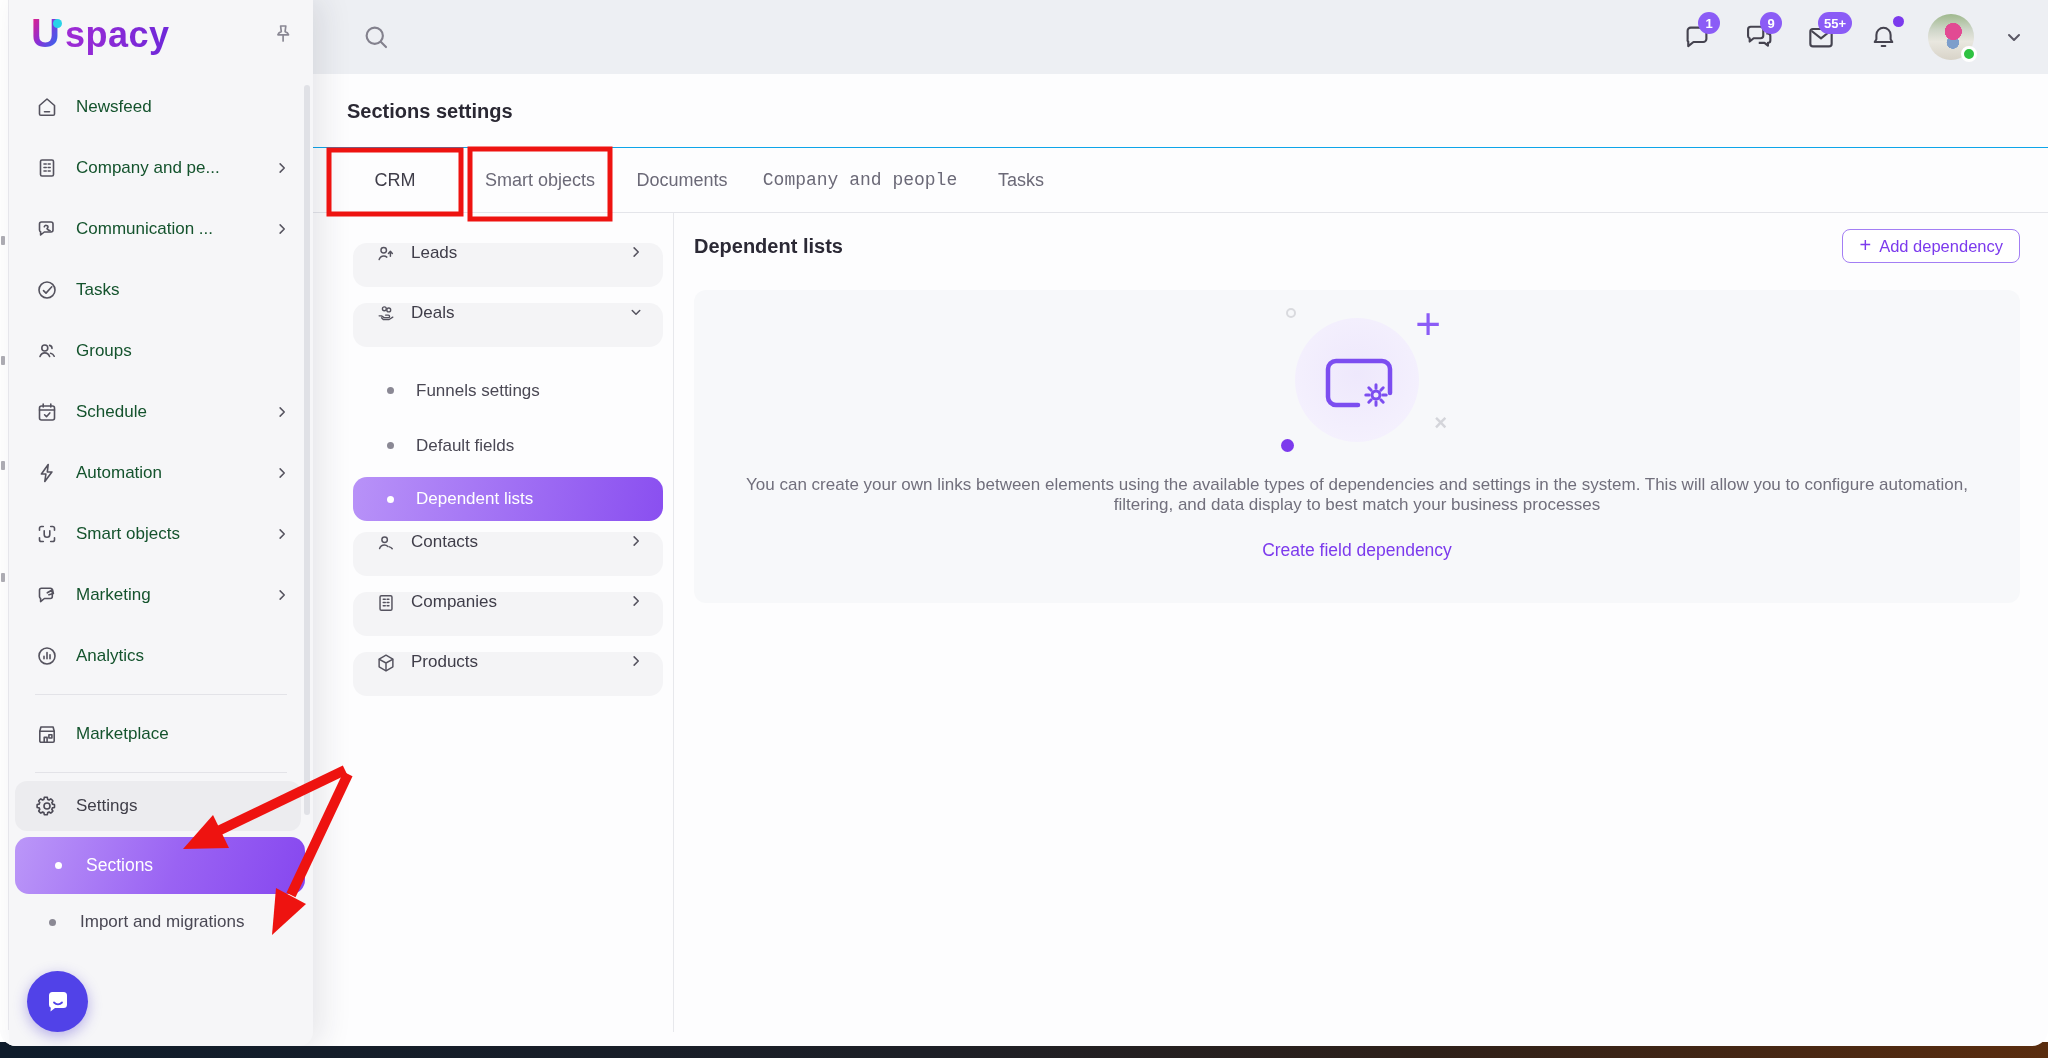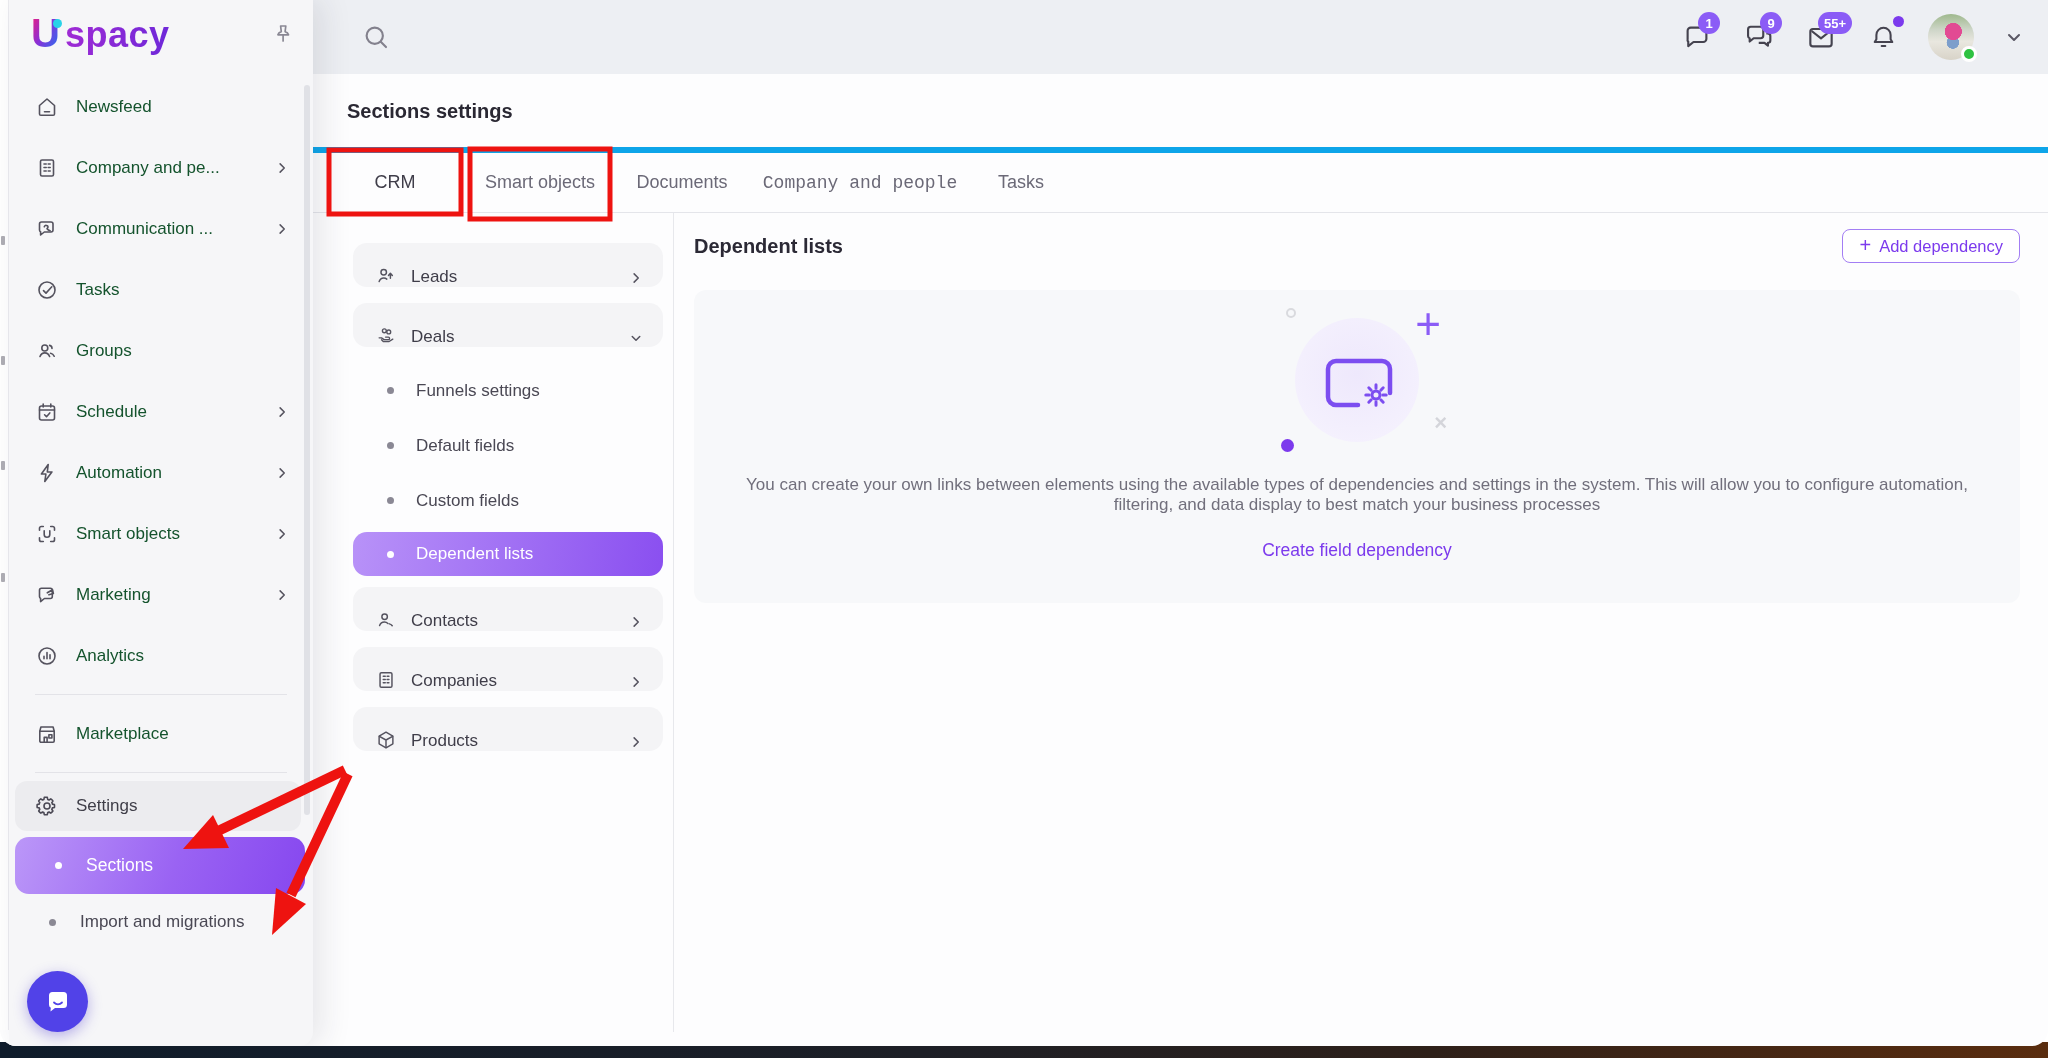--- a/index.html
+++ b/index.html
@@ -27,35 +27,35 @@
         radial-gradient(circle at 55% 38%, #e24a93 0 22%, transparent 23%),
         radial-gradient(circle at 54% 62%, #7d9ecb 0 16%, transparent 17%),
         linear-gradient(180deg,#9fb98d 0%,#cfd6c9 35%,#e9e7df 60%,#d8d3c8 100%);}
   .avatar-status{position:absolute;right:-3px;bottom:-2px;width:16px;height:16px;border-radius:50%;
       background:#2fc242;border:3px solid #fff;}
   .hdr-caret{color:#5a5864;display:flex;align-items:center;}
 
   
   .content{position:absolute;left:313px;right:0;top:74px;bottom:14px;background:#fdfdfe;}
   .page-title{position:absolute;left:34px;top:26px;font-size:20px;font-weight:700;color:#2a2833;}
-  .tabstrip{position:absolute;left:0;right:0;top:73px;height:66px;border-top:6px solid #0ea5e9;border-bottom:1px solid #e4e5ea;}
+  .tabstrip{position:absolute;left:0;right:0;top:73px;height:66px;border-top:1px solid #0ea5e9;border-bottom:1px solid #e4e5ea;}
   .tab{position:absolute;top:0;height:100%;display:flex;align-items:center;justify-content:center;
       font-size:18px;color:#6b6977;cursor:pointer;}
   .tab.active{color:#3f3d49;font-weight:500;}
   .tab0{left:16px;width:132px;}
   .tab1{left:157px;width:140px;}
   .tab2{left:305px;width:128px;}
   .tab3{left:449px;width:196px;font-family:Liberation Mono, monospace;}
   .tab4{left:662px;width:92px;}
 
   .vdivider{position:absolute;left:360px;top:139px;bottom:0;width:1px;background:#e7e8ec;}
 
   
   .crm-menu{position:absolute;left:40px;top:169px;width:310px;}
-  .pill{height:44px;border-radius:14px;background:#f4f4f6;display:flex;align-items:flex-end;
+  .pill{height:44px;border-radius:14px;background:#f4f4f6;display:flex;align-items:flex-start;
       padding:0 18px 0 22px;margin-bottom:16px;color:#3f3d49;font-size:17px;cursor:pointer;}
   .pill .mi{color:#55535f;margin-right:14px;display:flex;}
   .pill .grow{flex:1;}
   .pill .chev{color:#55535f;display:flex;}
   .subitem{height:55px;display:flex;align-items:center;padding-left:34px;font-size:17px;color:#4a4854;cursor:pointer;}
   .dot{width:7px;height:7px;border-radius:50%;background:#8a8894;margin-right:22px;flex:none;}
   .subitem.active-grad{height:44px;border-radius:14px;margin:4px 0 11px 0;
       background:linear-gradient(100deg,#b892f8 0%,#8a4ff0 100%);color:#fff;padding-left:34px;}
   .subitem.active-grad .dot{background:#fff;}
 
@@ -236,24 +236,20 @@
           </span>
         </div>
         <div class="subitem">
           <span class="dot"></span>
           <span>Funnels settings</span>
         </div>
         <div class="subitem">
           <span class="dot"></span>
           <span>Default fields</span>
         </div>
-        <div class="subitem">
-          <span class="dot"></span>
-          <span>Custom fields</span>
-        </div>
         <div class="subitem active-grad">
           <span class="dot"></span>
           <span>Dependent lists</span>
         </div>
         <div class="pill">
           <span class="mi">
             <svg class="icon" width="22" height="22" viewBox="0 0 24 24" fill="none" stroke="currentColor" stroke-width="1.6" stroke-linecap="round" stroke-linejoin="round">
                 <circle cx="10.5" cy="8.5" r="3"></circle>
                 <path d="M5 18c.9-2.5 2.8-3.9 5.2-3.9 1.5 0 2.9.6 3.9 1.7"></path>
                 <path d="M15.6 16.2c1.3.2 2.4 1 3.2 2.1"></path>

